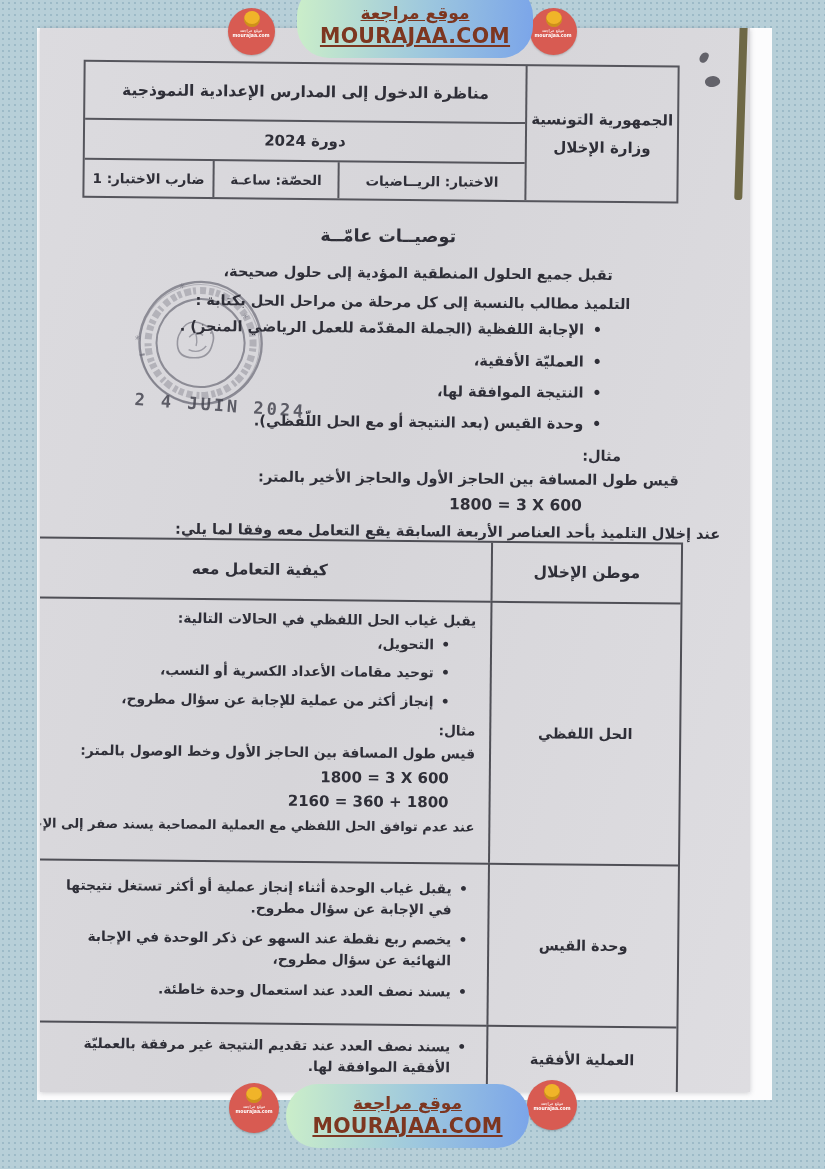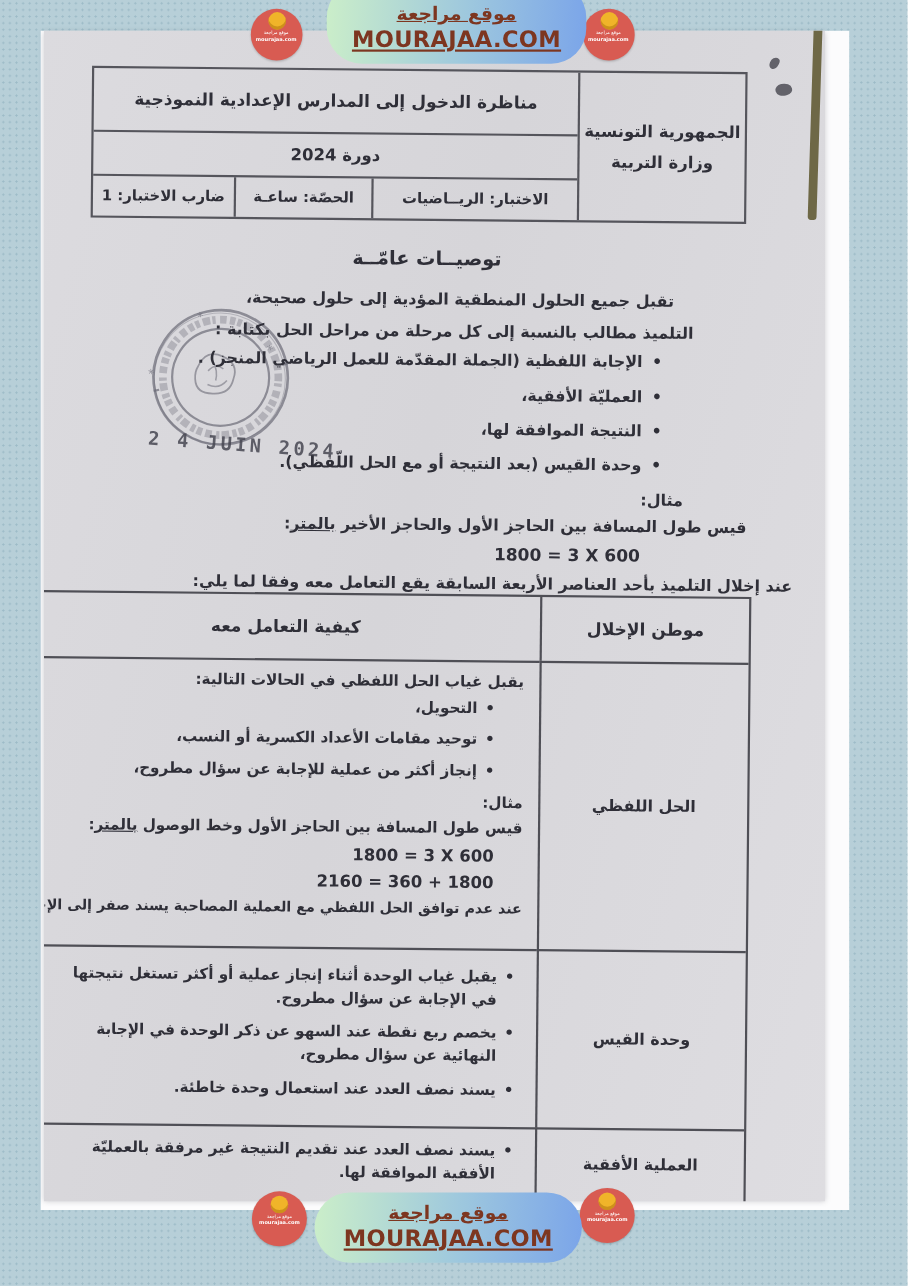--- a/index.html
+++ b/index.html
@@ -50,21 +50,21 @@
   .rec-title{font-size:17.5px;margin:0 267px 12px 0;white-space:nowrap;}
   .rec-intro1{margin:0 110px 6px 0;}
   .rec-intro2{margin:0 92px 4px 0;}
   .rec ul{list-style:none;margin:2px 120px 4px 0;padding:0;}
   .rec ul li{position:relative;padding-right:18px;margin-bottom:9px;}
   .rec ul li::before{content:"•";position:absolute;right:0;top:0;}
   .rec-example-label{margin:2px 100px 2px 0;}
   .rec-example-line{margin:0 42px 2px 0;}
   .rec-eq{direction:ltr;text-align:center;width:320px;margin:0 45px 2px auto;font-size:15.5px;}
   .rec-outro{margin:4px 0 0 0;white-space:nowrap;}
-  .u{text-decoration:underline;}
+  .u{}
 
   
   .mtable{
     position:absolute;top:509px;right:62px;width:652px;direction:rtl;
     display:grid;grid-template-columns:190px 462px;grid-template-rows:58px 262px 162px 120px;
     border:2.5px solid #4f4f56;font-weight:bold;
   }
   .mtable > div{box-sizing:border-box;}
   .m-head-area{grid-column:1;grid-row:1;border-left:2px solid #4f4f56;display:flex;align-items:center;justify-content:center;font-size:15.5px;}
   .m-head-how{grid-column:2;grid-row:1;display:flex;align-items:center;justify-content:center;font-size:15.5px;}
@@ -113,21 +113,21 @@
 <div class="sheet">
   <div class="sheet-edge"></div>
   <div class="spot spot1"></div>
   <div class="spot spot2"></div>
 
   <div class="content">
 
     <div class="htable">
       <div class="h-ministry">
         <div>الجمهورية التونسية</div>
-        <div>وزارة التربية</div>
+        <div>وزارة الإخلال</div>
       </div>
       <div class="h-title">مناظرة الدخول إلى المدارس الإعدادية النموذجية</div>
       <div class="h-session">دورة 2024</div>
       <div class="h-info">
         <div class="h-exam">الاختبار:  الريــاضيات</div>
         <div class="h-dur">الحصّة: ساعـة</div>
         <div class="h-coef">ضارب الاختبار: 1</div>
       </div>
     </div>
 

